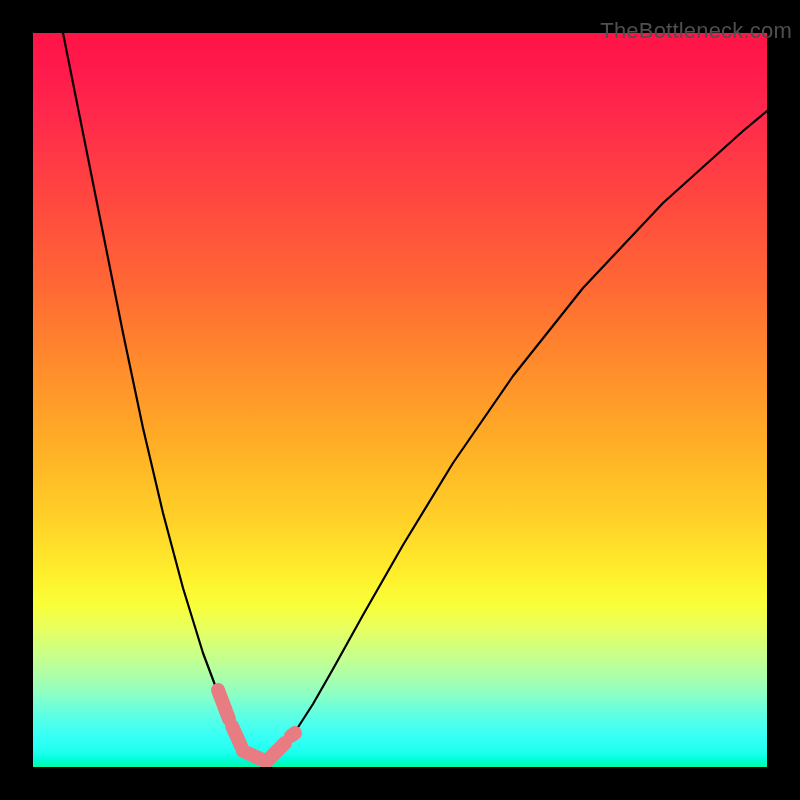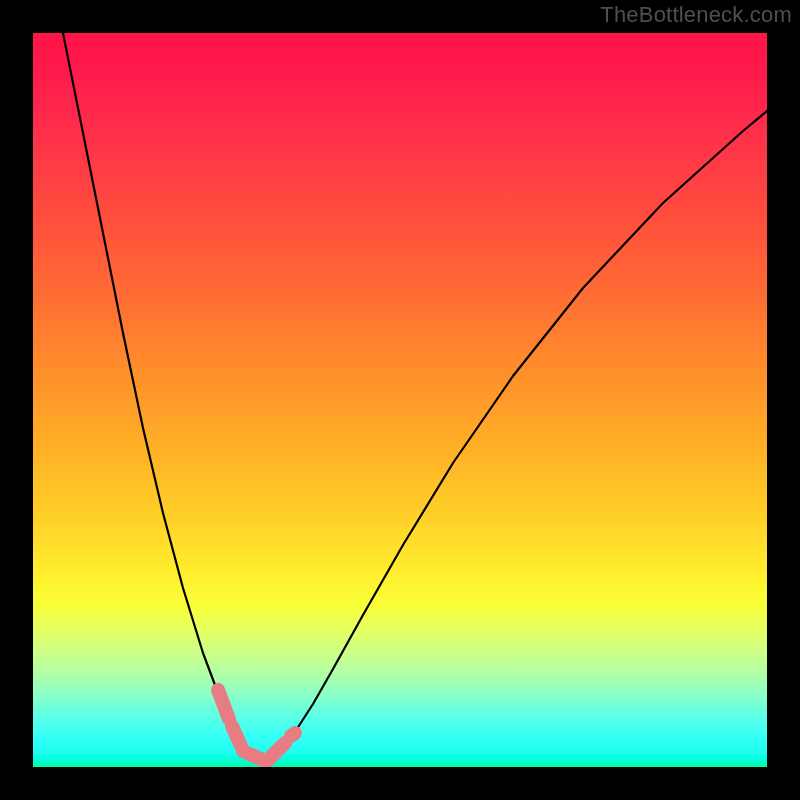--- a/index.html
+++ b/index.html
@@ -12,21 +12,21 @@
     font-family: Arial, Helvetica, sans-serif;
   }
   .outer {
     width: 800px;
     height: 800px;
     background: #000;
     position: relative;
   }
   .watermark {
     position: absolute;
-    top: 2px;
+    top: 18px;
     right: 8px;
     color: #4f4f4f;
     font-size: 22px;
     font-weight: 400;
     letter-spacing: 0.2px;
     z-index: 5;
   }
   .plot {
     position: absolute;
     left: 33px;

